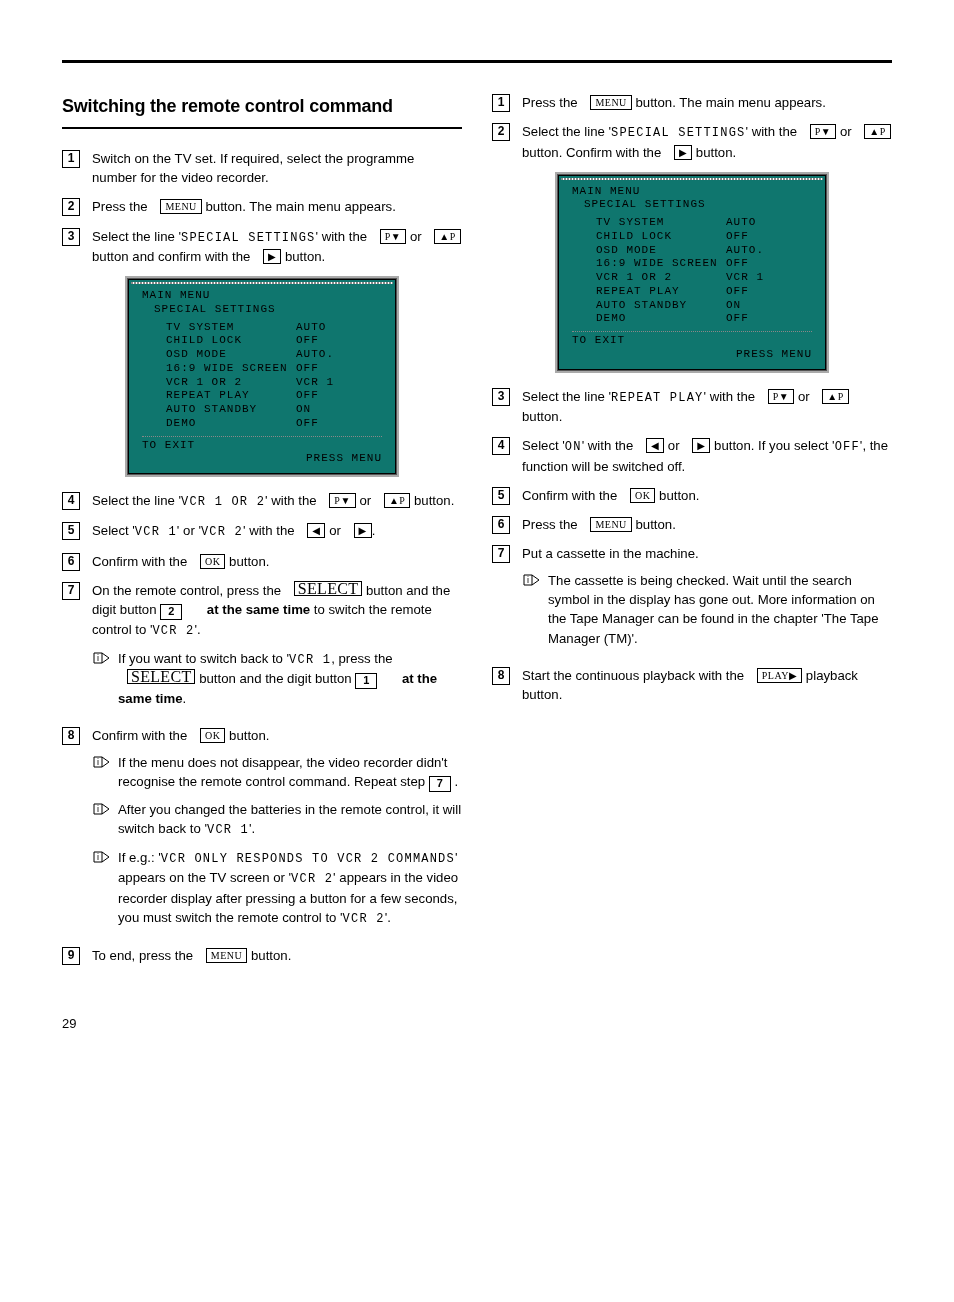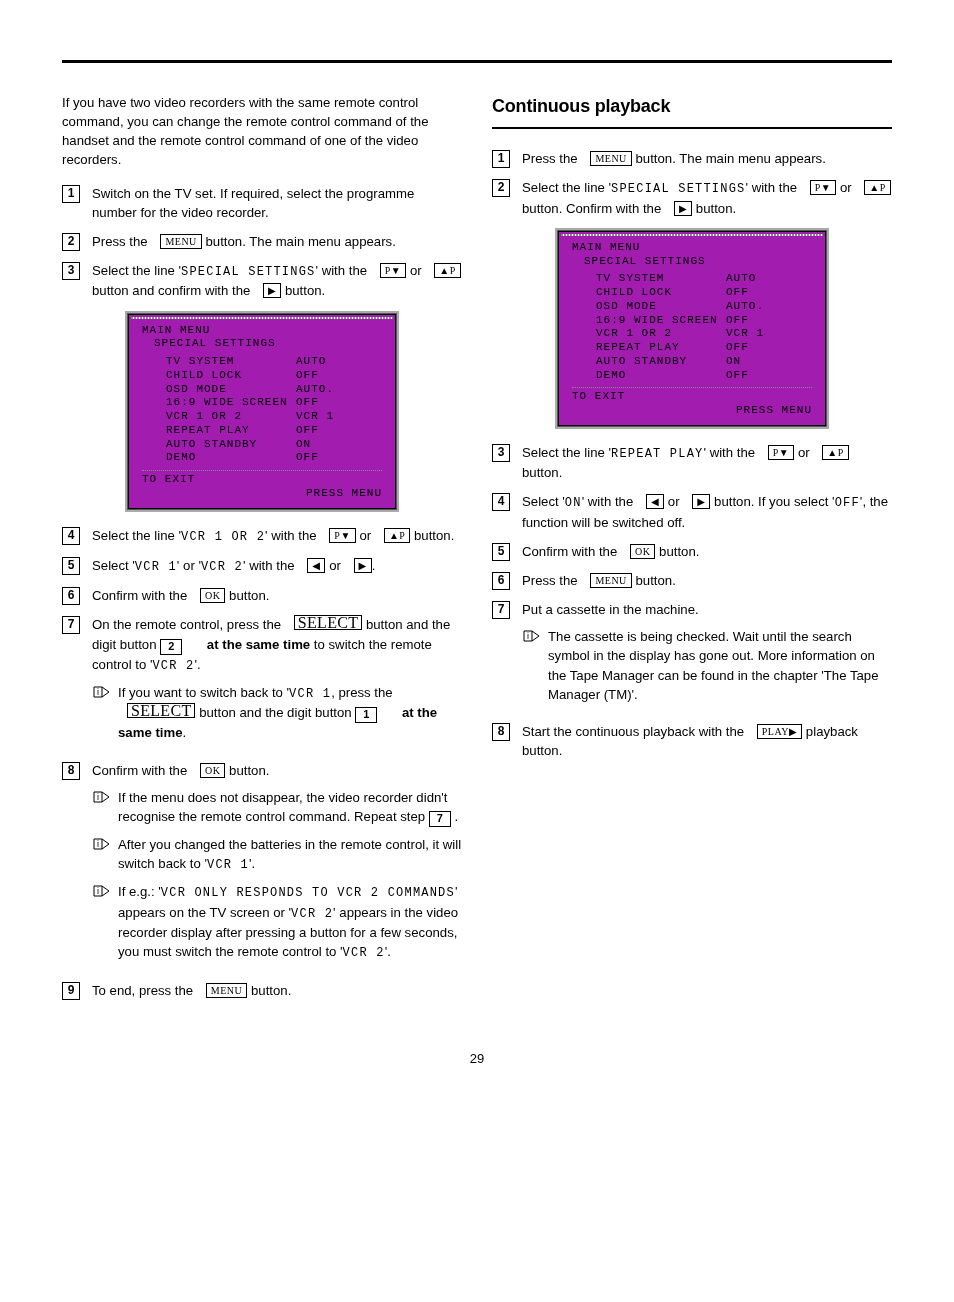--- a/index.html
+++ b/index.html
@@ -102,21 +102,21 @@
     padding: 0 3px;
   }
   .osd {
     font-family: "Courier New", monospace;
     font-size: 12px;
     letter-spacing: 1.2px;
   }
   .screen {
     border: 1px solid #555;
     box-shadow: inset 0 0 0 1px #000, 0 0 0 2px #aaa;
-    background: #a21caf;
+    background: #0f766e;
     width: 240px;
     margin: 12px auto 16px auto;
     padding: 10px 14px 8px 14px;
     font-family: "Courier New", monospace;
     font-size: 11px;
     line-height: 1.25;
     letter-spacing: 1px;
     position: relative;
   }
   .screen::before {
@@ -127,34 +127,36 @@
   .screen .hdr { margin-left: 0; }
   .screen .sub { margin-left: 12px; margin-bottom:4px;}
   .screen .row { display:flex;align-items:center; }
   .screen .row .k { margin-left: 24px; width: 130px; }
   .screen .row .v { }
   .screen .foot { text-align:left; border-top:1px dotted #888; margin-top:5px; padding-top:2px;}
   .screen .foot2 { text-align:right; margin-left: 34px;}
   .bold { font-weight: bold; margin-left: 21px; }
   .arrow { font-size: 10px; position:relative; top:0px;}
   .pagenum {
-    text-align: center;
+    text-align: left;
     margin-top: 40px;
     font-size: 13px;
   }
 </style>
 </head>
 <body>
 
 <div class="topbar"></div>
 
 <div class="columns">
 
 <div class="col">
-  <p class="intro">If you have two video recorders with the same remote control command, you can change the remote control command of the handset and the remote control command of one of the video recorders.</p>
+  <div class="titlebar">
+        <h2>Switching the remote control command</h2>
+      </div>
 
   <div class="step">
         <span class="stepnum">1</span>
     <div class="stepbody">Switch on the TV set. If required, select the programme number for the video recorder.</div>
       </div>
 
   <div class="step">
         <span class="stepnum">2</span>
     <div class="stepbody">
       <span>Press the </span><span class="btn">MENU</span><span> button. The main menu appears.</span>
@@ -294,23 +296,20 @@
 
   <div class="step">
         <span class="stepnum">9</span>
     <div class="stepbody">
       <span>To end, press the </span><span class="btn">MENU</span><span> button.</span>
     </div>
       </div>
 </div>
 
 <div class="col">
-  <div class="titlebar">
-        <h2>Continuous playback</h2>
-      </div>
 
   <div class="step">
         <span class="stepnum">1</span>
     <div class="stepbody">
       <span>Press the </span><span class="btn">MENU</span><span> button. The main menu appears.</span>
     </div>
       </div>
 
   <div class="step">
         <span class="stepnum">2</span>

